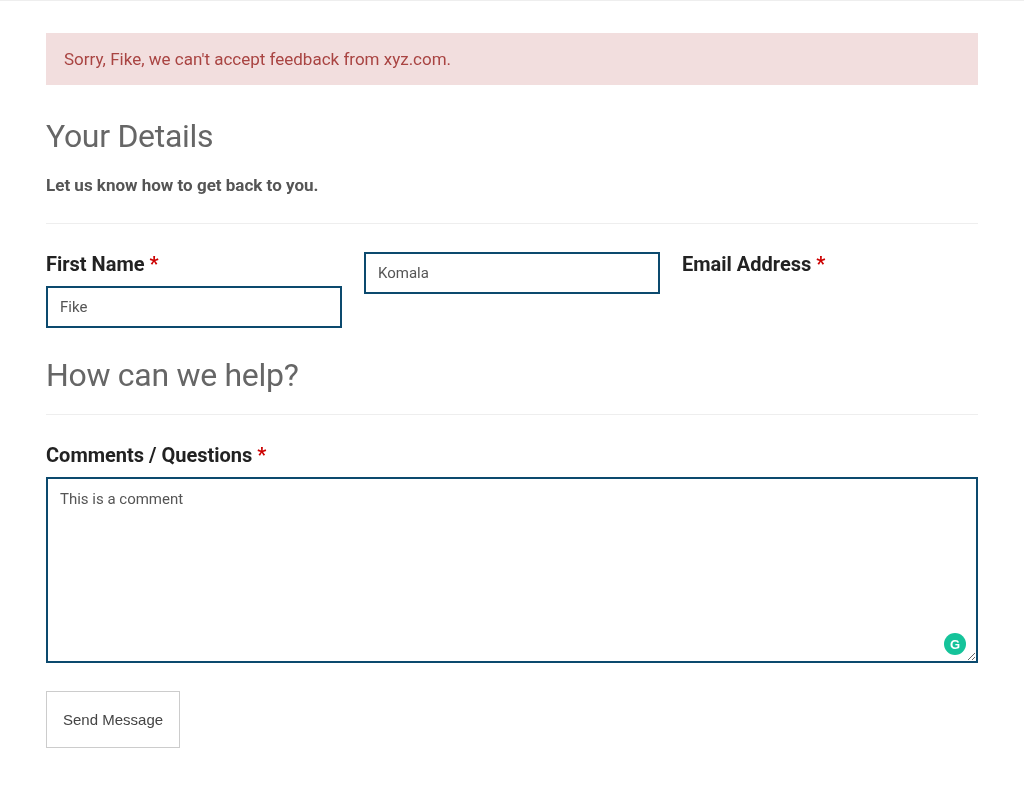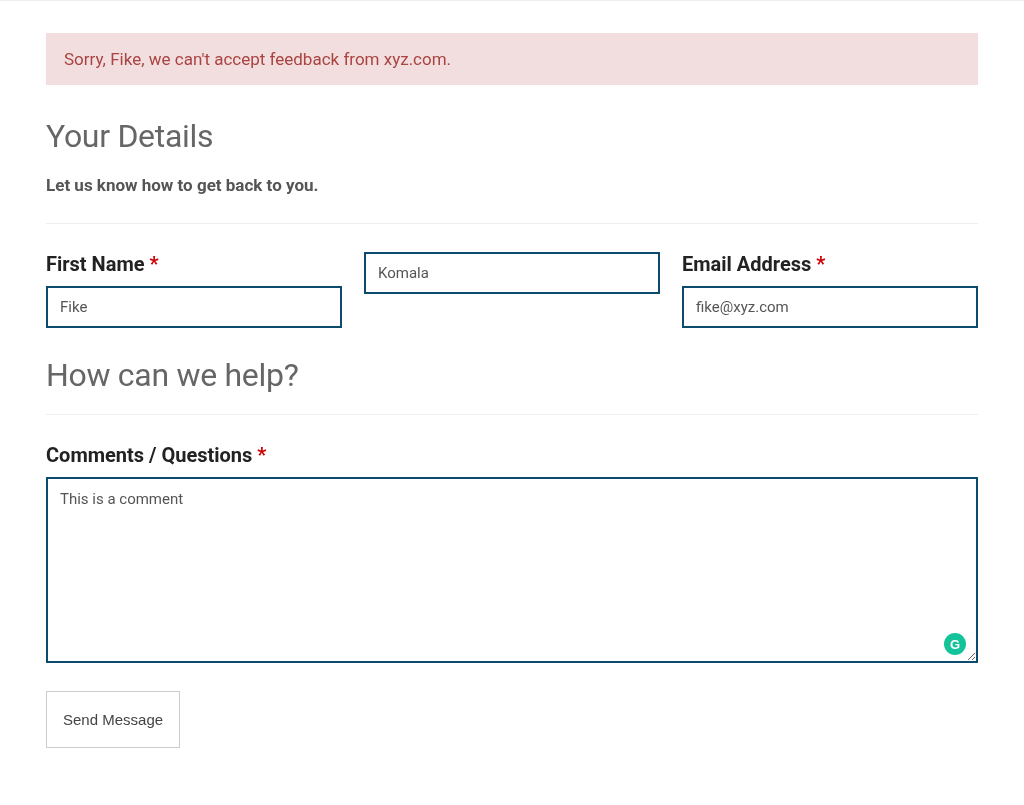--- a/index.html
+++ b/index.html
@@ -133,21 +133,20 @@
         <input type="text" value="Fike" style="">
       </div>
       <div class="col">
         <input type="text" value="Komala" style="">
       </div>
       <div class="col">
         <label class="field-label">
           <span>Email Address</span>
           <span class="req">*</span>
         </label>
-        <input type="email" value="fike@xyz.com" style="">
       </div>
     </div>
 
     <h2 class="section-title">How can we help?</h2>
     <hr class="divider">
 
     <label class="field-label">
       <span>Comments / Questions</span>
       <span class="req">*</span>
     </label>

